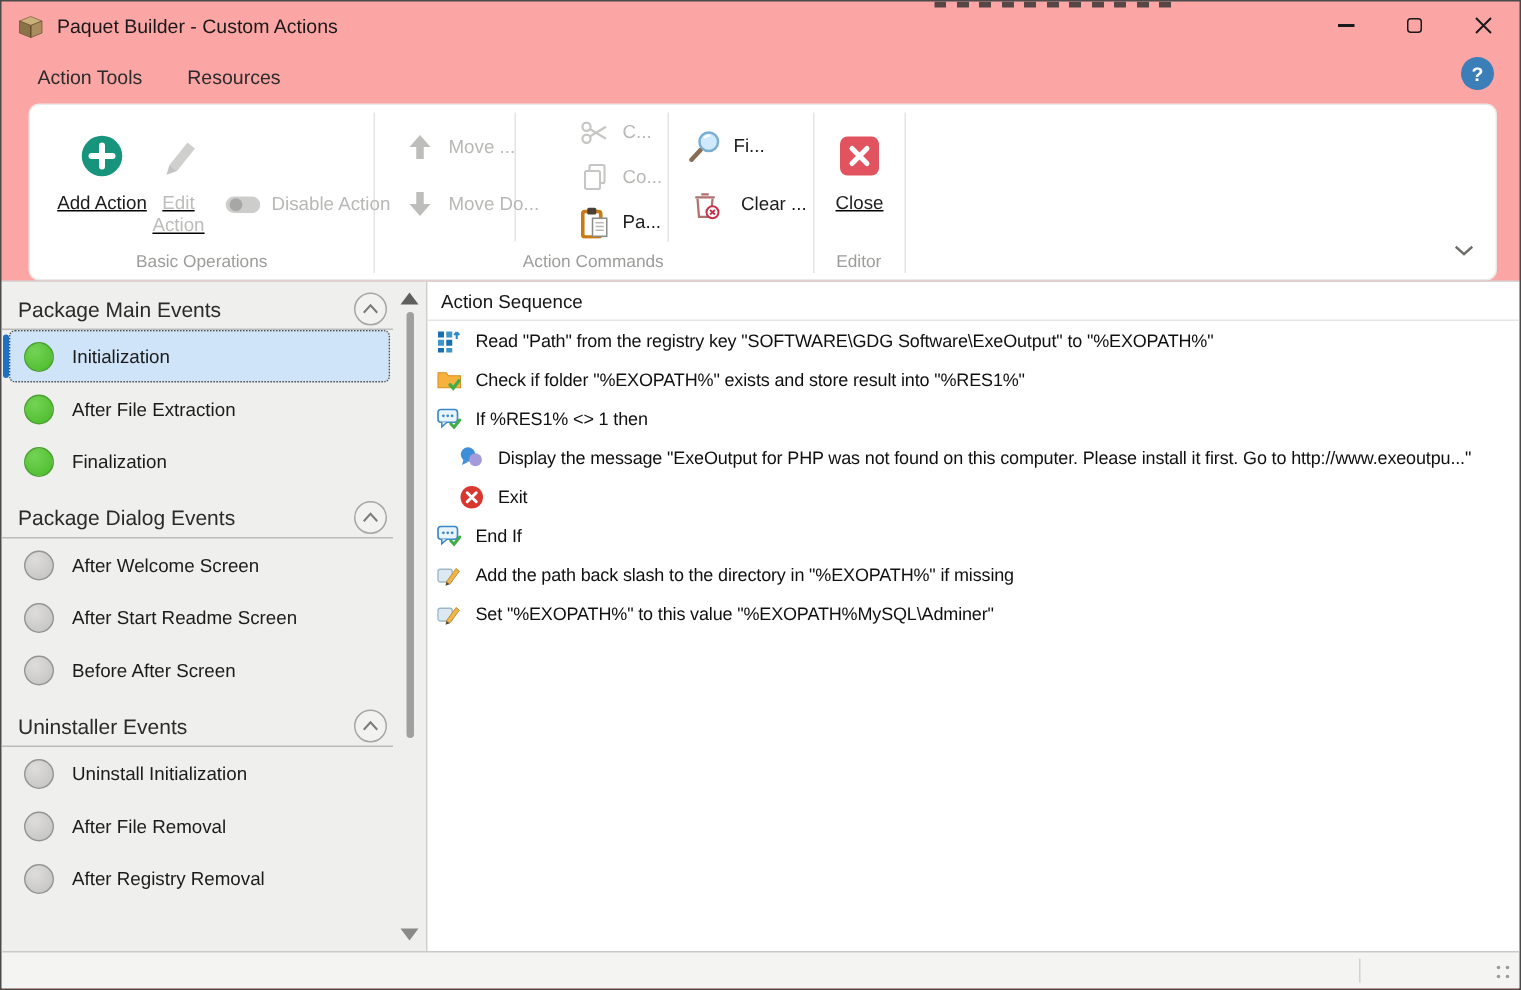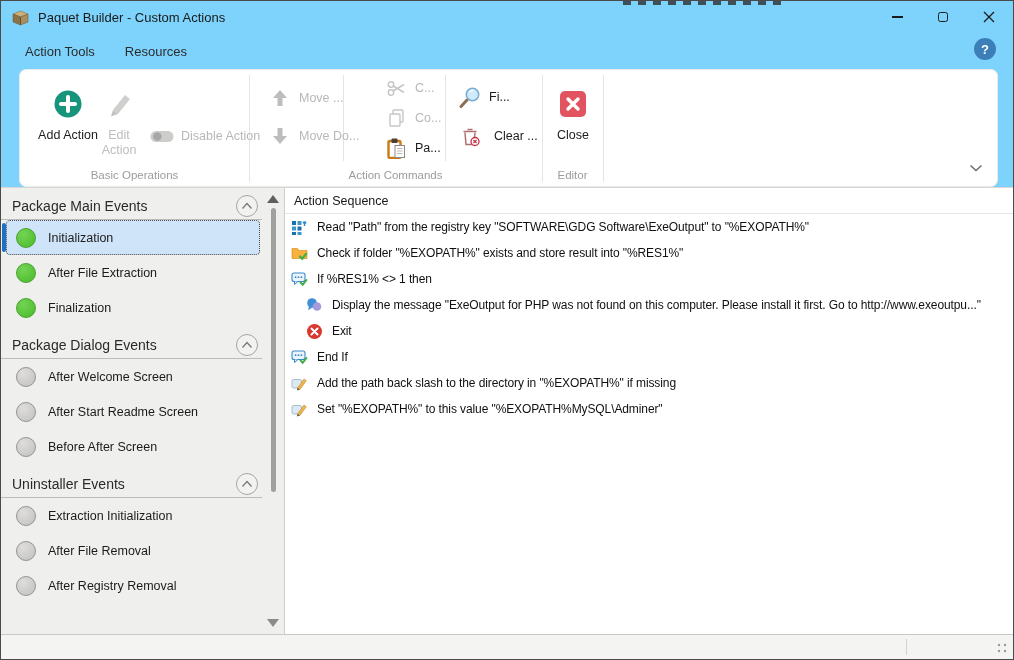--- a/index.html
+++ b/index.html
@@ -1,19 +1,19 @@
 <!DOCTYPE html>
 <html style="--accent: #14A085; --help_blue: #3C7FB8; --close_red: #E25360; --add_green: #17957C; --selected_blue: #CFE4F8; --selection_bar: #1F6FC4;"><head>
 <meta charset="utf-8">
 <style>
   * { box-sizing:border-box; margin:0; padding:0; }
   html,body { width:1014px; height:660px; }
   body { font-family:"Liberation Sans", sans-serif; background:#e8e8e6; }
 
-  .window { position:absolute; inset:0; background:#7dd3fc; border:1px solid #4a4a4a; overflow:hidden; }
+  .window { position:absolute; inset:0; background:#fca5a5; border:1px solid #4a4a4a; overflow:hidden; }
 
   
   .titlebar { position:absolute; top:0; left:0; right:0; height:32px; display:flex; align-items:center; padding-left:10px; }
   .app-icon { width:19px; height:19px; }
   .title { margin-left:8px; font-size:13px; color:#191919; }
   .artifact { position:absolute; top:0; left:622px; width:158px; height:4px;
               background:repeating-linear-gradient(90deg,#2e2e2e 0 8px, transparent 8px 15px); opacity:.8; }
   .win-btns { position:absolute; top:0; right:1px; height:32px; display:flex; }
   .win-btn { width:46px; height:32px; display:flex; align-items:center; justify-content:center; }
   .min-glyph { width:11px; height:1.5px; background:#1a1a1a; }
@@ -28,21 +28,21 @@
               background:var(--help_blue); color:#fff; font-size:13px; font-weight:bold;
               display:flex; align-items:center; justify-content:center; }
 
   
   .ribbon { position:absolute; left:18px; top:68px; width:979px; height:118px; background:#fff;
             border:1px solid #eaeae8; border-radius:7px; }
   .vdiv { position:absolute; width:1px; background:#e4e4e2; top:5px; height:107px; }
   .vdiv.sub { height:86px; }
   .group-label { position:absolute; bottom:5px; font-size:11.5px; color:#9c9c9a; text-align:center; }
 
-  .big-btn { position:absolute; top:8px; height:92px; display:flex; flex-direction:column; align-items:center; text-align:center; font-size:12.5px; }
+  .big-btn { position:absolute; top:8px; height:92px; display:flex; flex-direction:column; align-items:center; text-align:center; font-size:12.5px;text-decoration:underline; }
   .big-btn .icon-wrap { height:36px; display:flex; align-items:center; justify-content:center; margin-top:8px; }
   .big-btn .lbl { line-height:15px; margin-top:6px; color:#1c1c1c; }
   .big-btn.disabled .lbl { color:#bdbdbb; }
 
   .sm-btn { position:absolute; display:flex; align-items:center; gap:7px; font-size:12.5px; color:#1c1c1c; height:24px; }
   .sm-btn.disabled { color:#b8b8b6; }
   .sm-btn .ri { display:flex; align-items:center; justify-content:center; width:24px; }
 
   #btn-add      { left:18px;  width:60px; }
   #btn-edit     { left:74px;  width:50px; }
@@ -316,21 +316,21 @@
         <div class="sb-header gap">
           <span>Uninstaller Events</span>
           <span class="chev-circle">
             <svg width="12" height="8" viewBox="0 0 12 8">
                 <path d="M1.5 6.5 L6 1.5 L10.5 6.5" fill="none" stroke="#7a7a78" stroke-width="1.3"></path>
               </svg>
           </span>
         </div>
         <div class="sb-item">
           <span class="status-dot grey"></span>
-          <span>Extraction Initialization</span>
+          <span>Uninstall Initialization</span>
         </div>
         <div class="sb-item">
           <span class="status-dot grey"></span>
           <span>After File Removal</span>
         </div>
         <div class="sb-item">
           <span class="status-dot grey"></span>
           <span>After Registry Removal</span>
         </div>
       </div>

